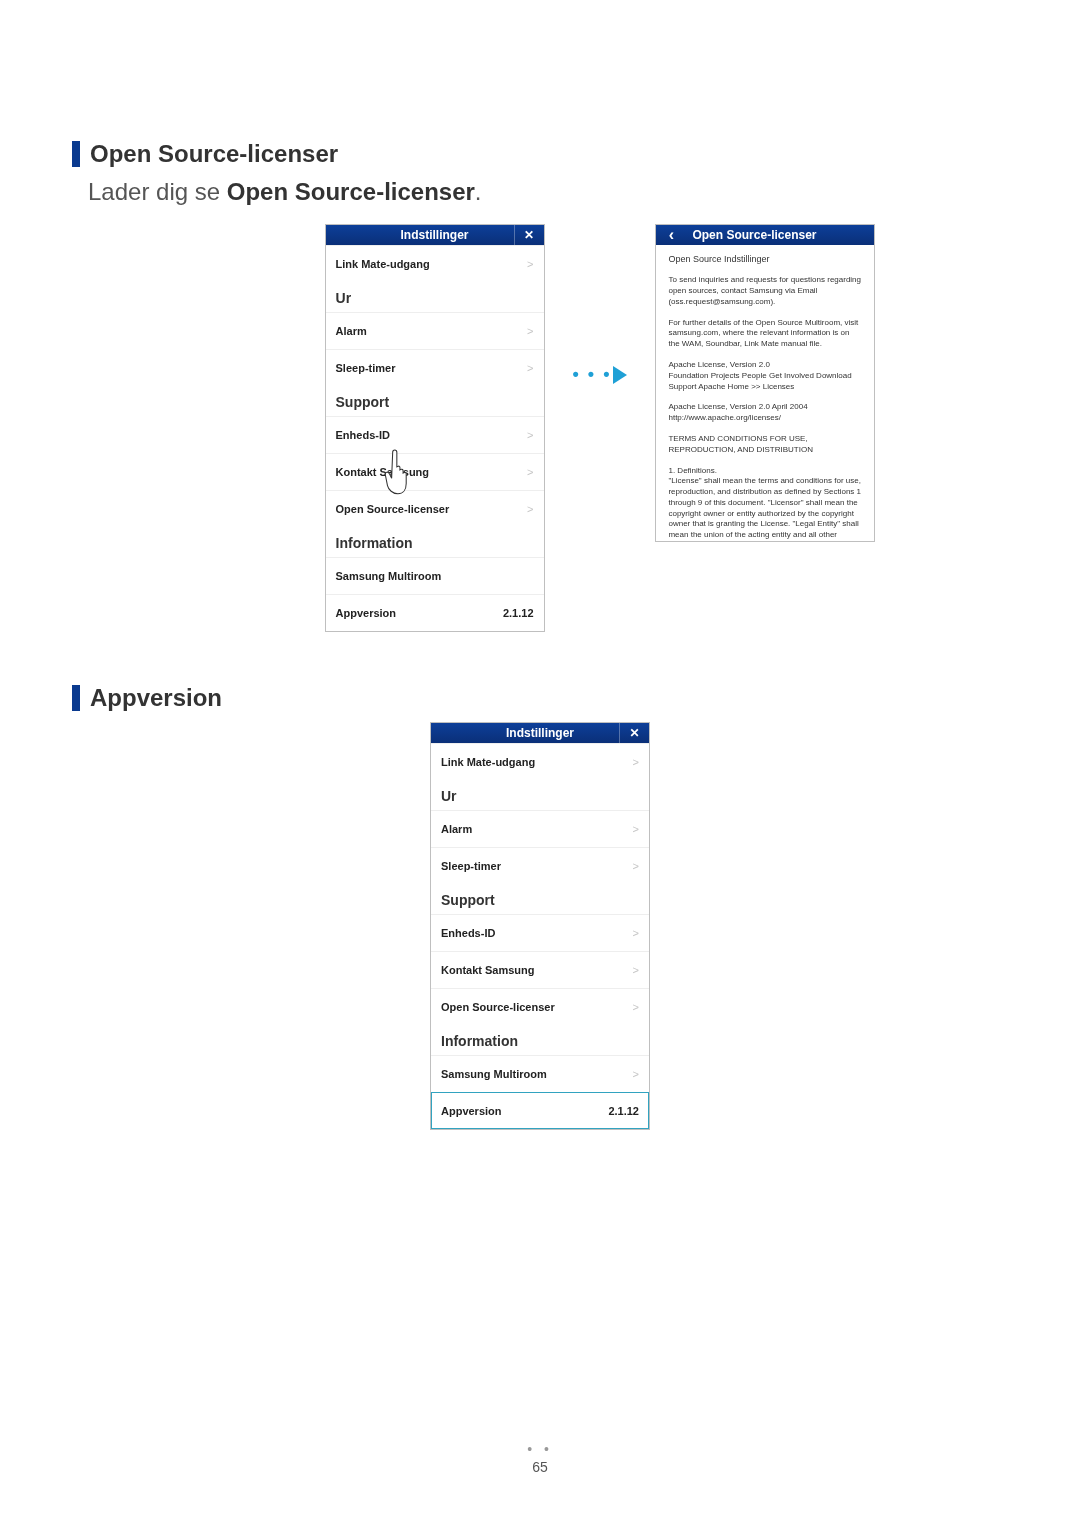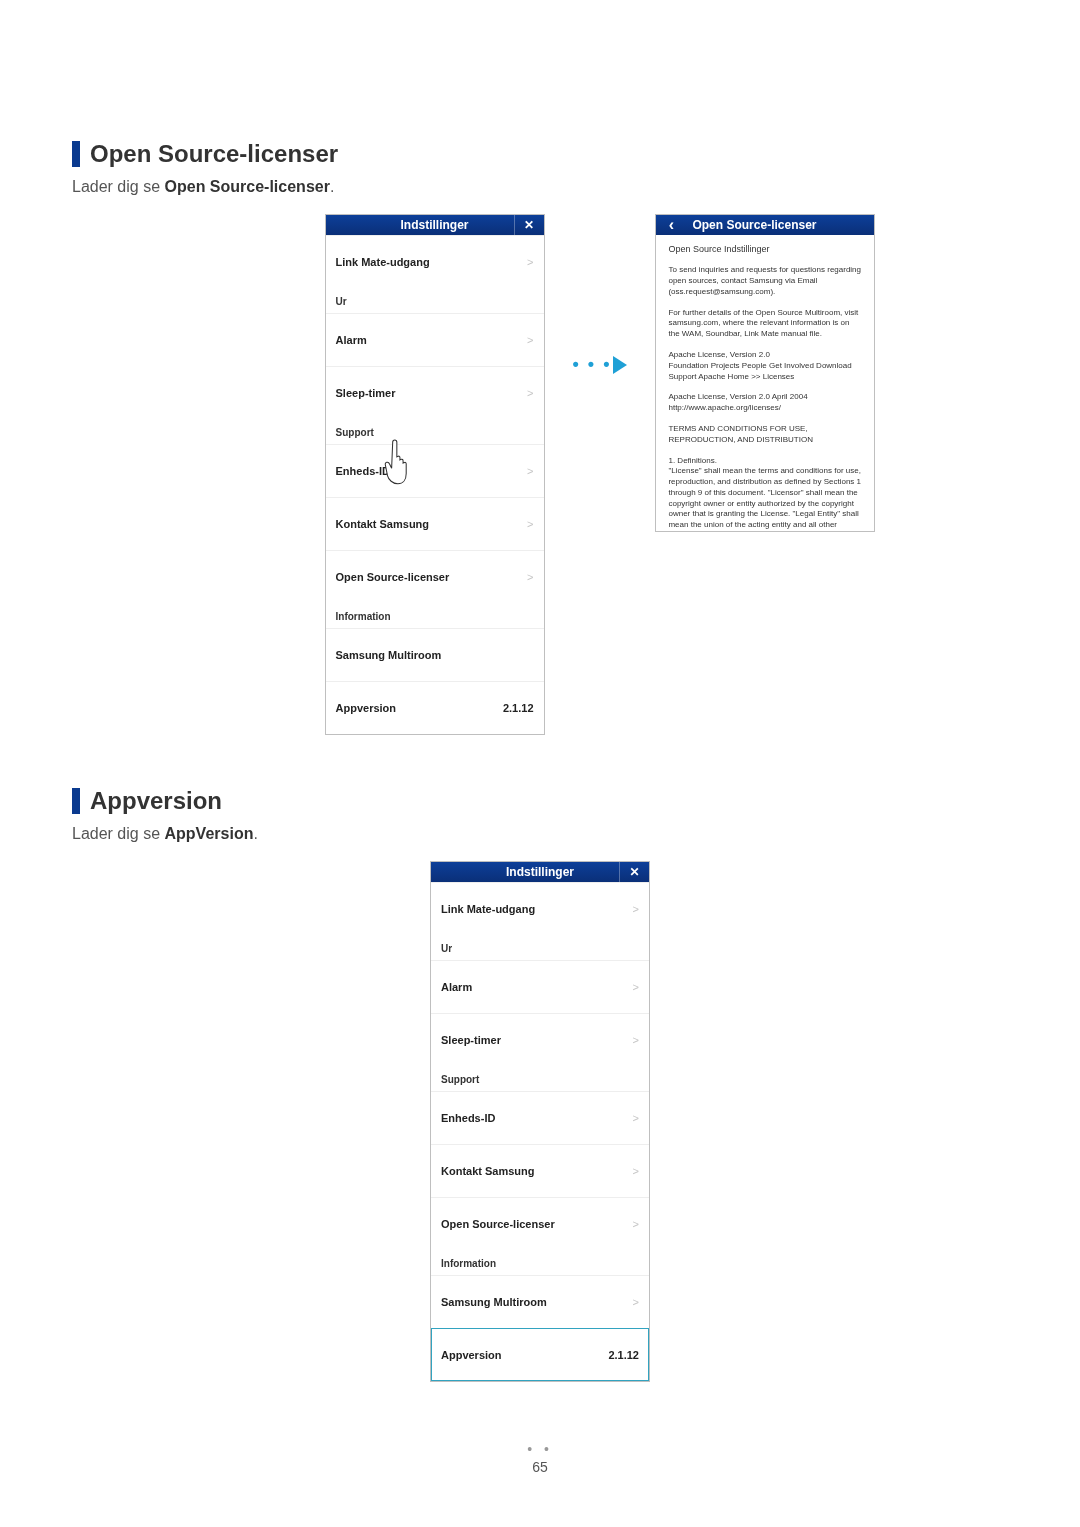--- a/index.html
+++ b/index.html
@@ -8,21 +8,21 @@
     height: 1527px;
     background: #fff;
     font-family: Arial, Helvetica, sans-serif;
     position: relative;
     color: #333;
   }
   .page { padding: 140px 72px 40px 72px; }
   .bar-heading { display: flex; align-items: center; margin-bottom: 10px; }
   .bar-heading .bar { width: 8px; height: 26px; background: #0a3a8f; margin-right: 10px; }
   .bar-heading .ht { font-size: 24px; font-weight: bold; color: #333; }
-  .desc { font-size: 16px; color: #555; margin-bottom: 18px; }
+  .desc { font-size: 24px; color: #555; margin-bottom: 18px; margin-left: 16px; }
   .desc .bold { font-weight: bold; color: #333; }
 
   .screens { display: flex; align-items: flex-start; justify-content: center; gap: 28px; }
   .phone {
     width: 220px;
     border: 1px solid #bfbfbf;
     background: #fff;
     overflow: hidden;
   }
   .phone-header {
@@ -42,27 +42,27 @@
     border-left: 1px solid rgba(255,255,255,0.3);
     font-weight: bold;
   }
   .phone-header .back-btn {
     position: absolute; left: 0; top: 0; bottom: 0;
     width: 30px; display: flex; align-items: center; justify-content: center;
     font-size: 16px; font-weight: bold;
   }
   .phone-header.left-title { justify-content: flex-start; padding-left: 36px; }
   .section-head {
-    font-size: 10px; font-weight: bold; color: #333;
+    font-size: 14px; font-weight: bold; color: #333;
     padding: 8px 10px 6px 10px;
     background: #fff;
   }
   .row {
     display: flex; align-items: flex-end; justify-content: space-between;
-    padding: 20px 10px;
+    padding: 12px 10px;
     border-top: 1px solid #eee;
     font-size: 11px; font-weight: bold; color: #222;
   }
   .row .chev { color: #c6c6c6; font-weight: normal; font-size: 11px; }
   .row .val { font-weight: bold; font-size: 11px; }
   .row.highlight { outline: 1.5px solid #32a3c0; outline-offset: -1px; }
 
   .arrow-between { display: flex; align-items: center; margin-top: 140px; }
   .dots { color: #1fa0d6; font-size: 18px; letter-spacing: 2px; font-weight: bold; }
   .tri {
@@ -180,23 +180,20 @@
       </svg>
     </div>
 
   </div>
 
   <div class="section2">
     <div class="bar-heading">
       <div class="bar"></div>
       <div class="ht">Appversion</div>
     </div>
-    <div class="desc">
-      <span>Lader dig se </span><span class="bold">AppVersion</span><span>.</span>
-    </div>
 
     <div class="center-phone">
       <div class="phone">
         <div class="phone-header">
           <span>Indstillinger</span>
           <div class="close-x">
               <span>✕</span>
             </div>
         </div>
         <div class="row">

